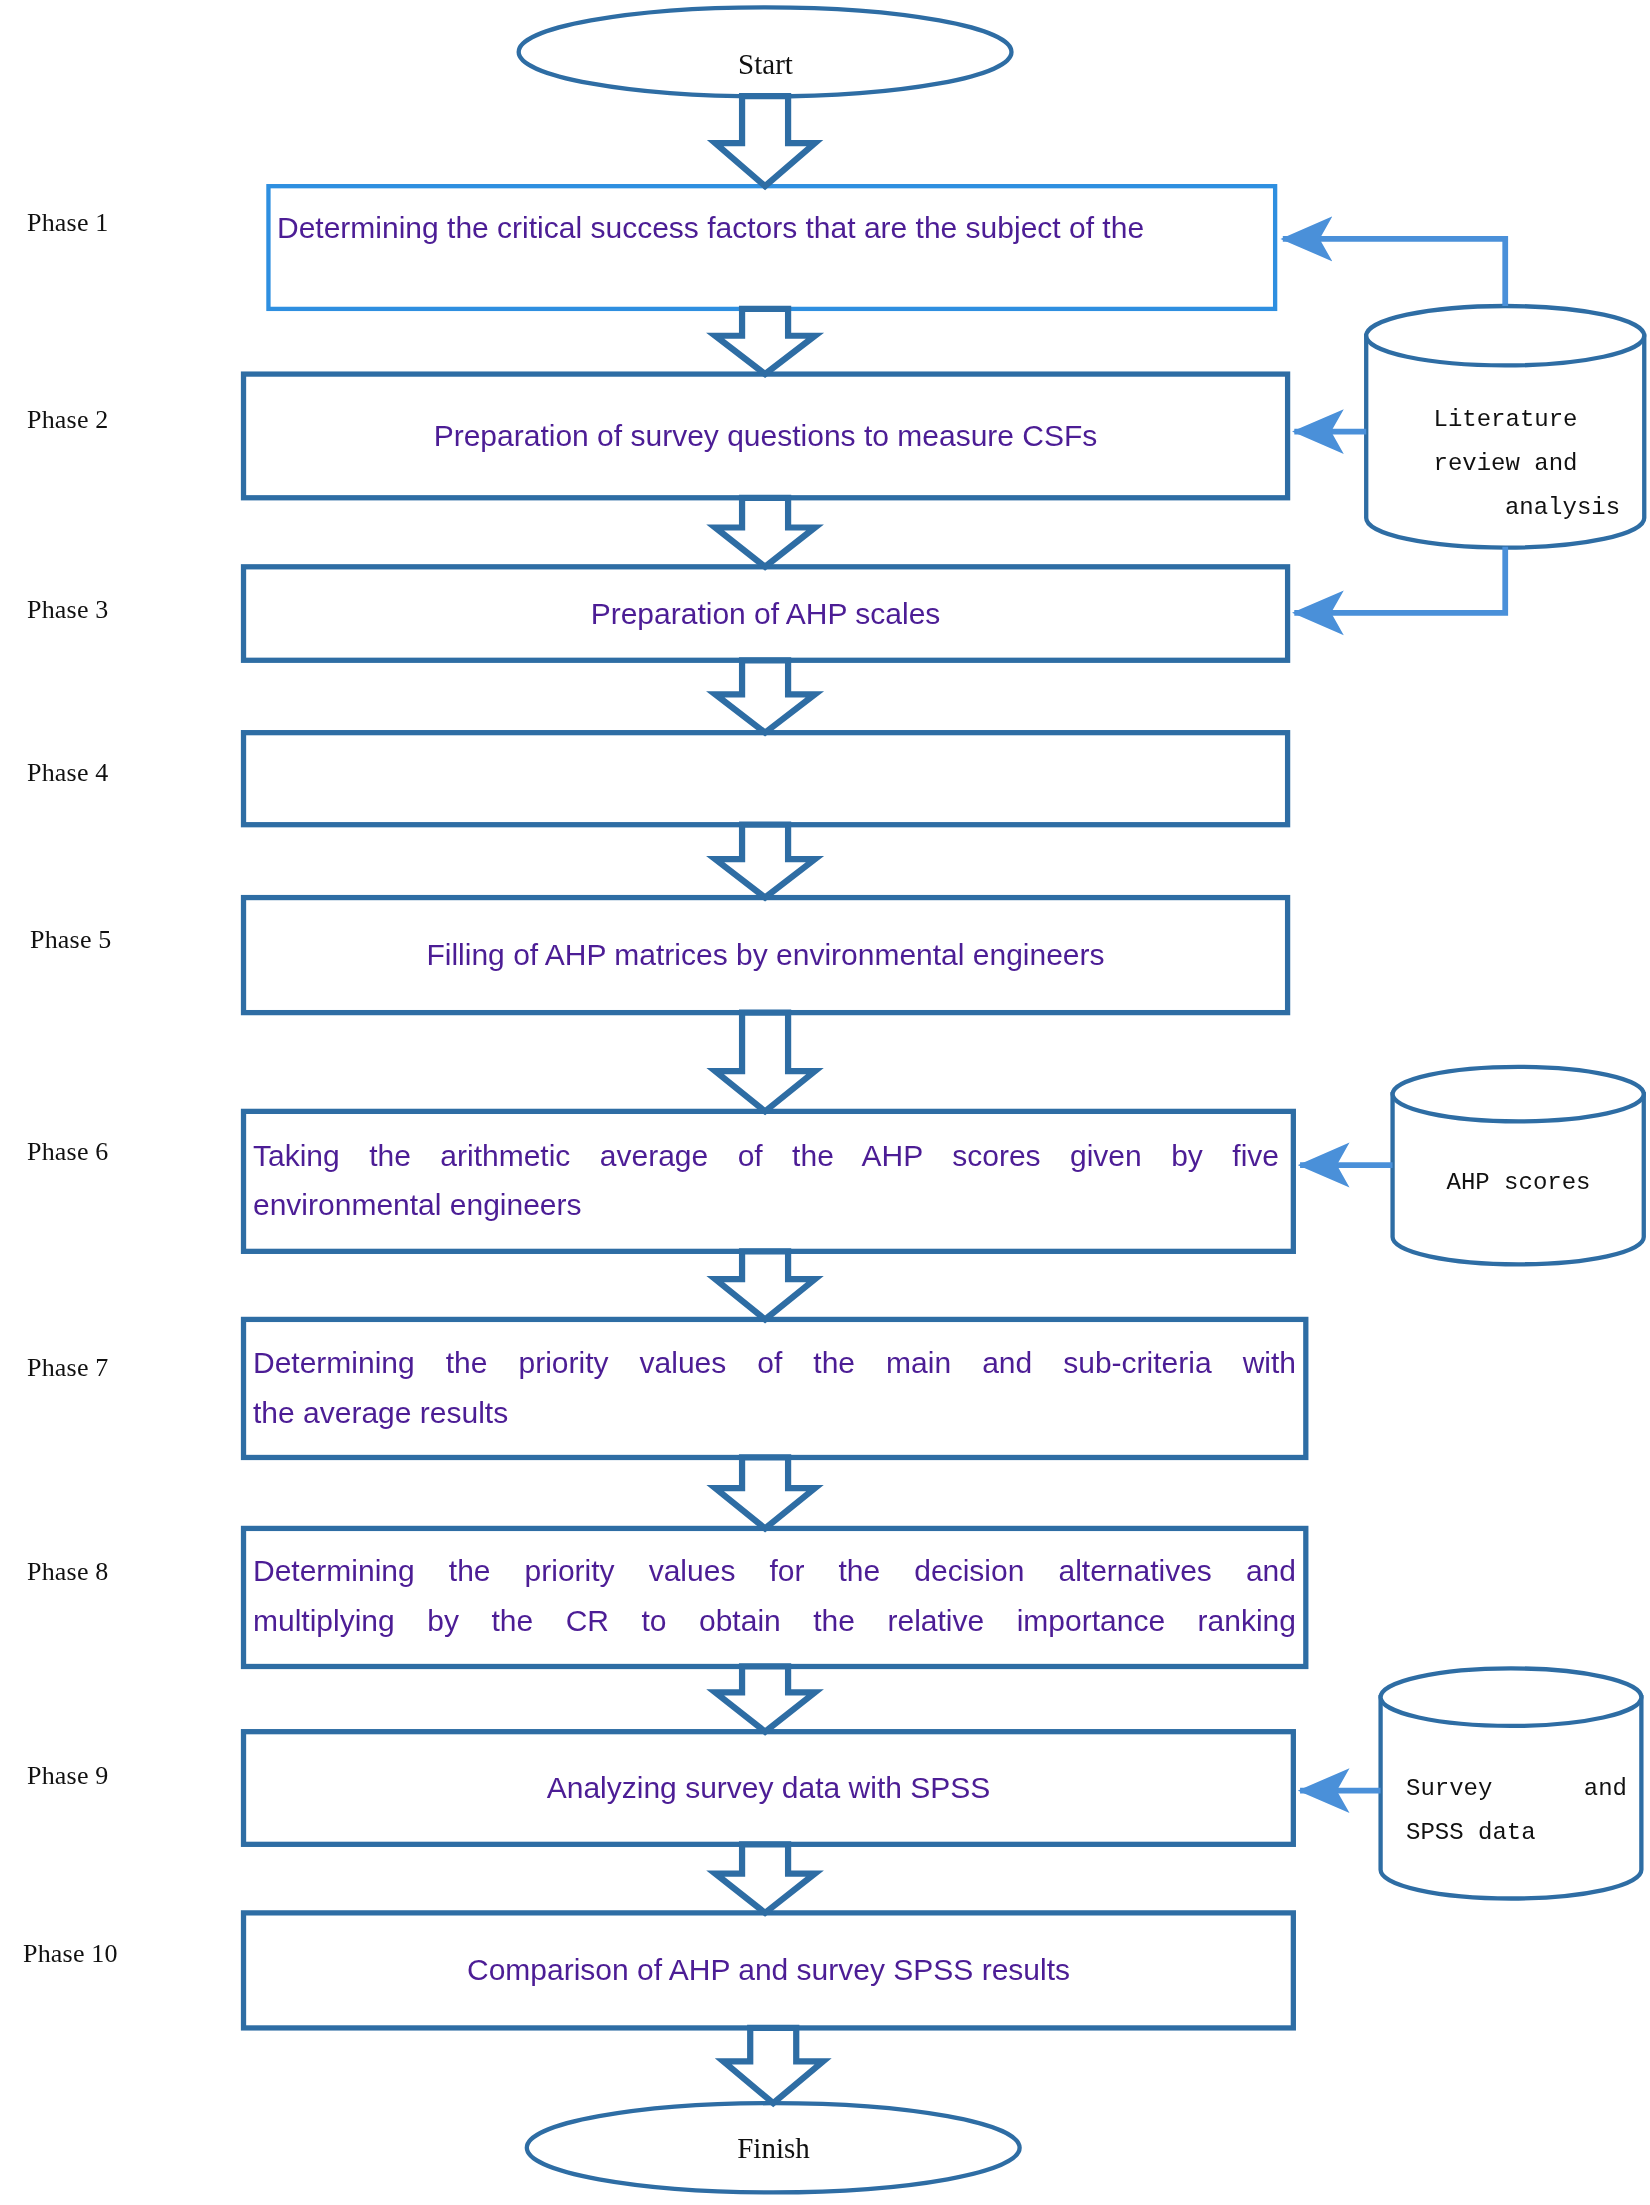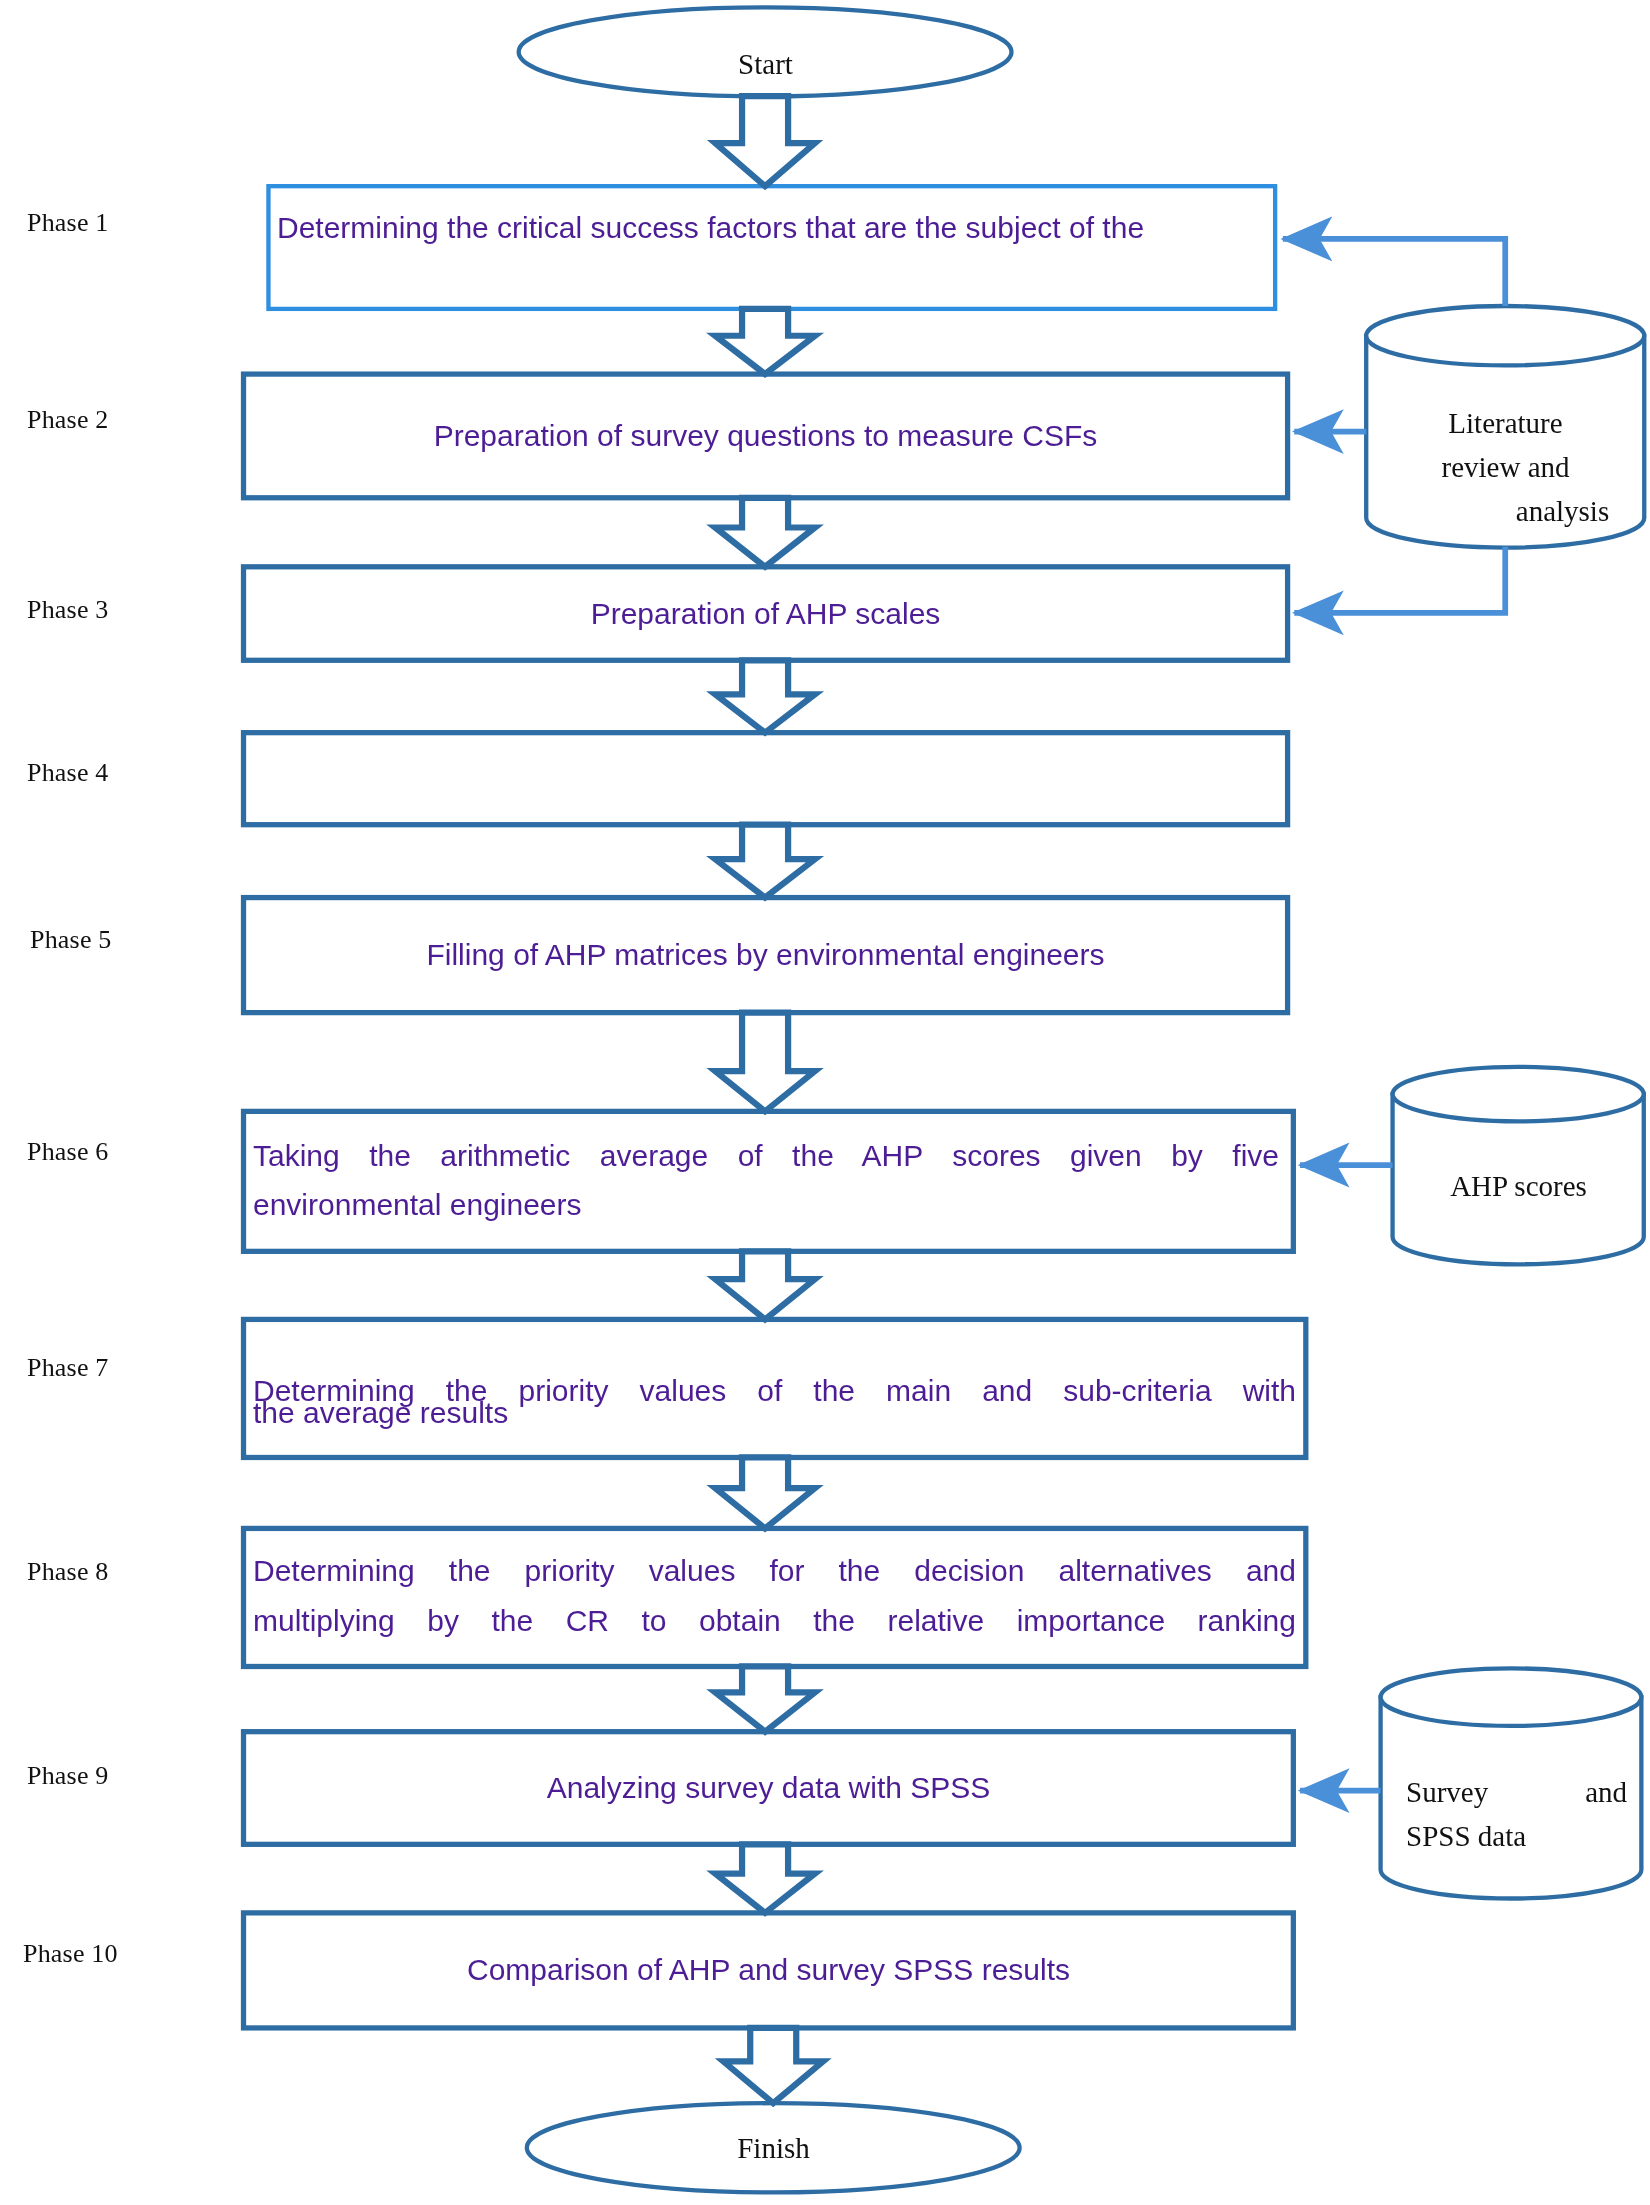--- a/index.html
+++ b/index.html
@@ -58,23 +58,23 @@
     font-size: 29px;
     color: #111111;
     text-align: center;
     display: flex;
     align-items: center;
     justify-content: center;
     font-family: "Liberation Serif", "DejaVu Serif", serif;
   }
   .db-text {
     position: absolute;
-    font-size: 29px;
+    font-size: 24px;
     color: #111111;
-    font-family: Liberation Serif, serif;
+    font-family: Liberation Mono, monospace;
     line-height: 1.48;
   }
   .db-text.centerd {
     text-align: center;
   }
   .db-text.justifyd {
     text-align: justify;
     text-align-last: justify;
   }
 </style>
@@ -171,21 +171,21 @@
   <div class="node-text center" style="left:253px; top:569px; width:1025px; height:90px;">Preparation of AHP scales</div>
 
   <div class="node-text center" style="left:253px; top:376px; width:1025px; height:120px;">Preparation of survey questions to measure CSFs</div>
 
 
   <div class="node-text center" style="left:253px; top:900px; width:1025px; height:111px;">Filling of AHP matrices by environmental engineers</div>
 
   <div class="node-text justify" style="left:253px; top:1135px; width:1026px;">Taking the arithmetic average of the AHP scores given by five</div>
   <div class="node-text leftal" style="left:253px; top:1184px; width:1026px;">environmental engineers</div>
 
-  <div class="node-text justify" style="left:253px; top:1370px; width:1043px;">Determining the priority values of the main and sub-criteria  with</div>
+  <div class="node-text justify" style="left:253px; top:1342px; width:1043px;">Determining the priority values of the main and sub-criteria  with</div>
   <div class="node-text leftal" style="left:253px; top:1392px; width:1043px;">the average results</div>
 
   <div class="node-text justify" style="left:253px; top:1550px; width:1043px;">Determining the priority values for the decision alternatives and</div>
   <div class="node-text justify" style="left:253px; top:1600px; width:1043px;">multiplying by the CR to obtain the relative importance ranking</div>
 
   <div class="node-text center" style="left:253px; top:1734px; width:1031px; height:109px;">Analyzing survey data with SPSS</div>
 
   <div class="node-text center" style="left:253px; top:1915px; width:1031px; height:111px;">Comparison of AHP and survey SPSS results</div>
 
   <div class="db-text centerd" style="left:1376px; top:402px; width:259px;">Literature</div>

